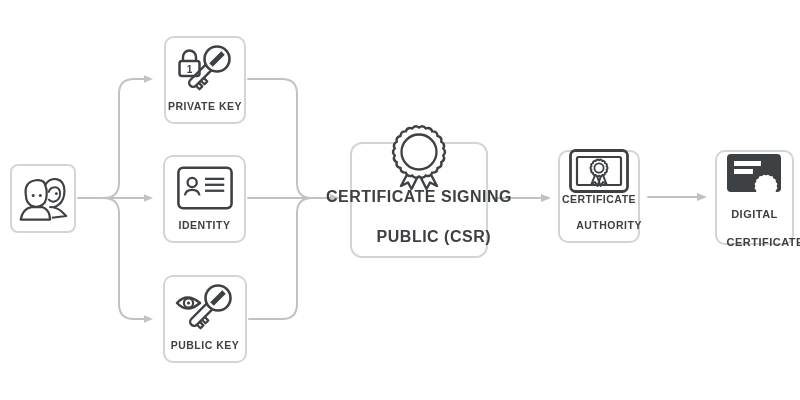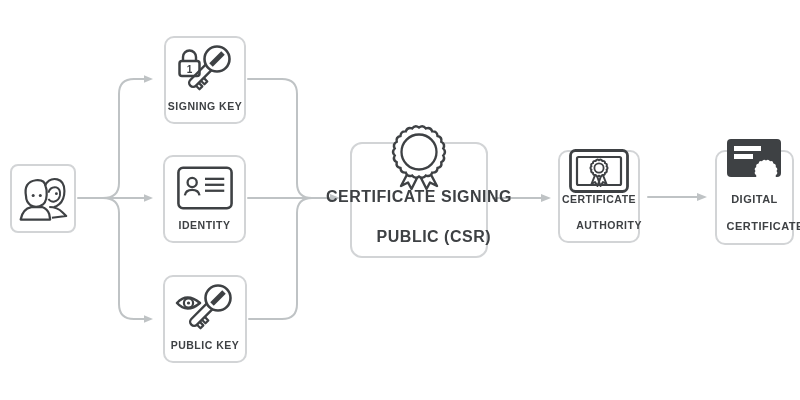--- a/index.html
+++ b/index.html
@@ -83,21 +83,21 @@
 
         <circle class="ink-stroke" stroke-width="2.6" cx="43" cy="17" r="12.5"></circle>
         <line class="ink-stroke" stroke-width="5" x1="37" y1="23" x2="49" y2="11"></line>
         <g transform="translate(34,26) rotate(135)">
           <path class="ink-stroke" stroke-width="2.4" stroke-linejoin="round" d="M-1,-4 L21,-4 A4,4 0 0 1 21,4 L-1,4"></path>
           <path class="ink-stroke" stroke-width="2.2" stroke-linejoin="round" d="M10,-4 V-9 H14 V-4"></path>
           <path class="ink-stroke" stroke-width="2.2" stroke-linejoin="round" d="M17,-4 V-9 H21 V-4"></path>
         </g>
       </svg>
     </div>
-    <div class="label lbl-sm">SIGNING KEY</div>
+    <div class="label lbl-sm">PRIVATE KEY</div>
   </div>
 
   <div class="node" style="left:163px;top:155px;width:83px;height:88px;align-items:center;">
     <div class="icon-wrap">
       <svg width="58" height="44" viewBox="0 0 62 48">
         <rect class="ink-stroke" stroke-width="2.8" x="2" y="2" width="58" height="44" rx="5"></rect>
         <circle class="ink-stroke" stroke-width="2.5" cx="17" cy="18" r="5"></circle>
         <path class="ink-stroke" stroke-width="2.5" d="M9,32 Q10,26 17,26 Q24,26 25,32"></path>
         <line class="ink-stroke" stroke-width="2.5" x1="31" y1="14" x2="52" y2="14"></line>
         <line class="ink-stroke" stroke-width="2.5" x1="31" y1="20.5" x2="52" y2="20.5"></line>
@@ -150,21 +150,21 @@
         <path class="ink-stroke" stroke-width="2" stroke-linejoin="round" d="M26.5,25 L22.5,35 L26,33 L28.5,37 L32,27"></path>
         <path class="ink-stroke" stroke-width="2" stroke-linejoin="round" d="M33.5,25 L37.5,35 L34,33 L31.5,37 L28,27"></path>
         <path class="seal" stroke-width="2" d="M30.00 11.20 Q32.11 9.74 33.38 11.97 Q35.92 11.57 36.10 14.14 Q38.56 14.88 37.60 17.26 Q39.50 19.00 37.60 20.74 Q38.56 23.12 36.10 23.86 Q35.92 26.43 33.38 26.03 Q32.11 28.26 30.00 26.80 Q27.89 28.26 26.62 26.03 Q24.08 26.43 23.90 23.86 Q21.44 23.12 22.40 20.74 Q20.50 19.00 22.40 17.26 Q21.44 14.88 23.90 14.14 Q24.08 11.57 26.62 11.97 Q27.89 9.74 30.00 11.20 Z"></path>
         <circle class="ink-stroke" stroke-width="1.8" cx="30" cy="19" r="4.6"></circle>
       </svg>
     </div>
     <div class="label lbl-sm"><span>CERTIFICATE</span><br>
       <span>AUTHORITY</span></div>
   </div>
 
-  <div class="node" style="left:715px;top:150px;width:79px;height:95px;">
+  <div class="node" style="left:715px;top:150px;width:79px;height:95px;justify-content:space-between;">
     <div class="icon-wrap">
       <svg width="60" height="56" viewBox="0 0 60 56">
         <rect class="ink-fill" x="2" y="2" width="54" height="38" rx="4"></rect>
         <rect class="white-fill" x="9" y="9" width="27" height="5"></rect>
         <rect class="white-fill" x="9" y="17" width="19" height="5"></rect>
 
         <path class="seal-on-dark" d="M35,42 L33,55 L39.5,49.5 L43.5,55.5 L47,42 Z"></path>
 
         <path class="seal-on-dark" d="M41.00 23.50 Q43.48 21.54 45.02 24.30 Q48.06 23.44 48.42 26.58 Q51.56 26.94 50.70 29.98 Q53.46 31.52 51.50 34.00 Q53.46 36.48 50.70 38.02 Q51.56 41.06 48.42 41.42 Q48.06 44.56 45.02 43.70 Q43.48 46.46 41.00 44.50 Q38.52 46.46 36.98 43.70 Q33.94 44.56 33.58 41.42 Q30.44 41.06 31.30 38.02 Q28.54 36.48 30.50 34.00 Q28.54 31.52 31.30 29.98 Q30.44 26.94 33.58 26.58 Q33.94 23.44 36.98 24.30 Q38.52 21.54 41.00 23.50 Z"></path>
       </svg>

